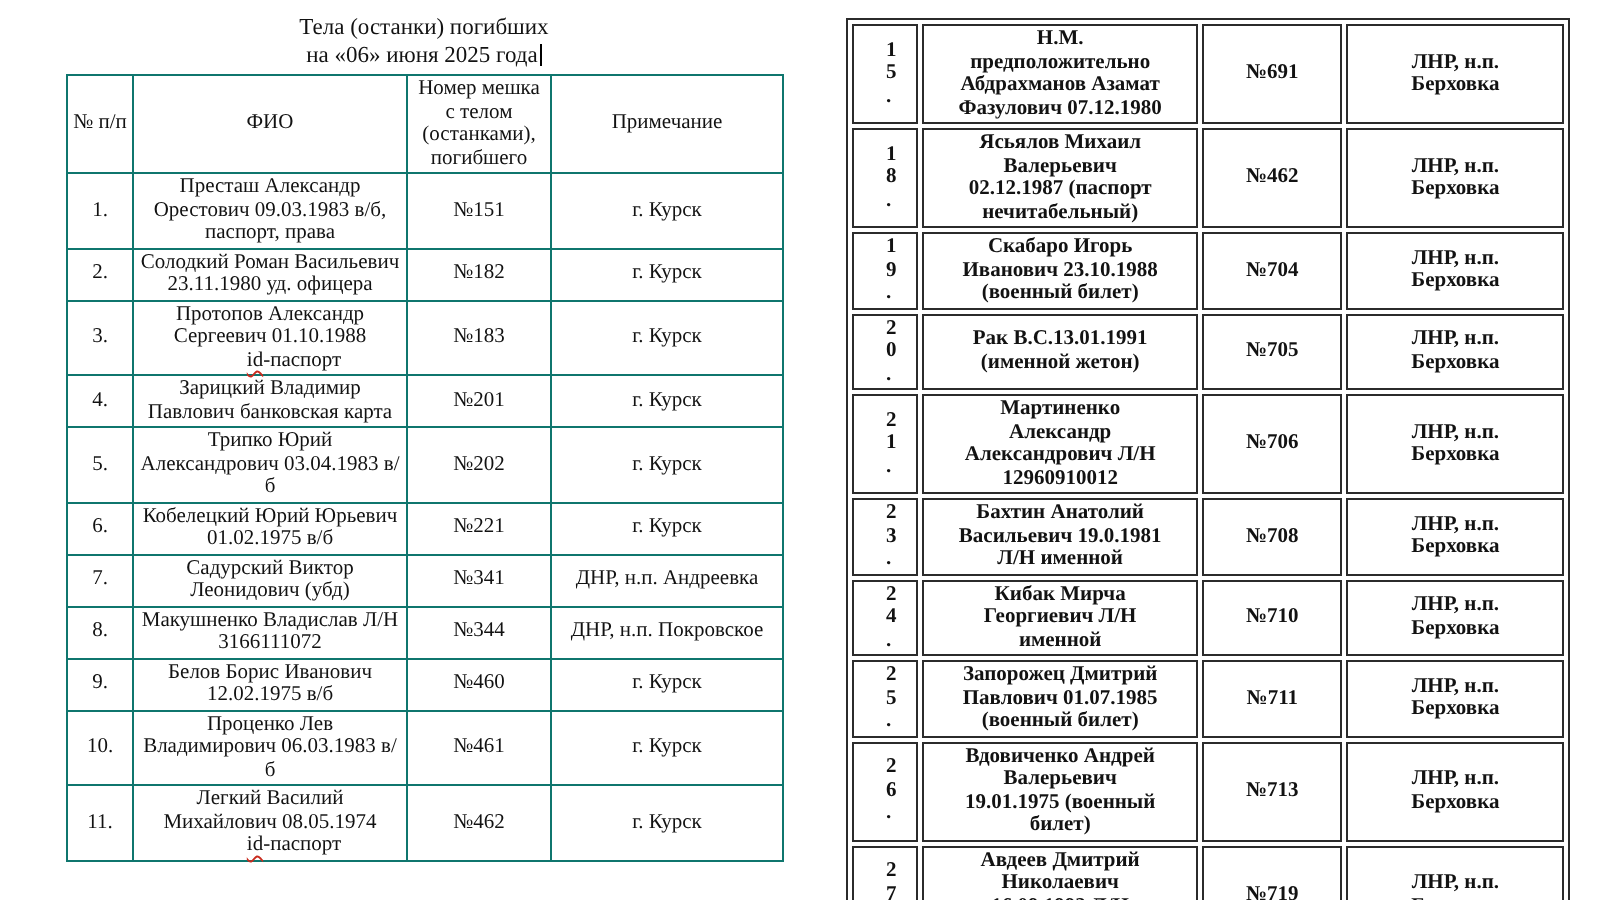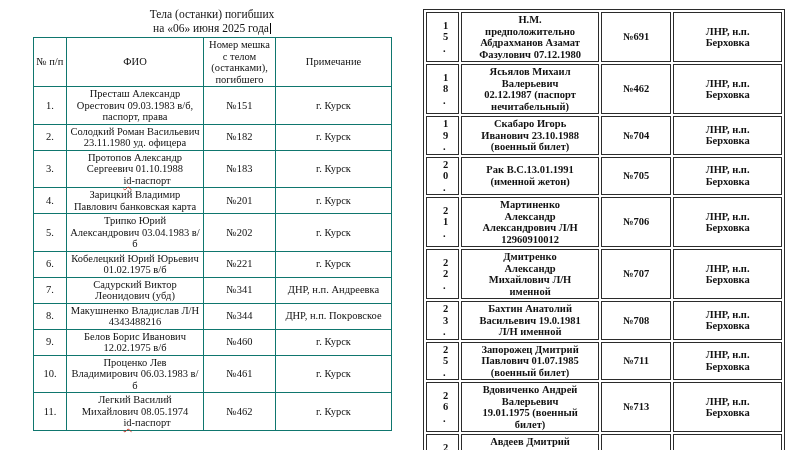--- a/index.html
+++ b/index.html
@@ -109,21 +109,21 @@
             <td>г. Курск</td>
           </tr>
           <tr>
             <td>7.</td>
             <td>Садурский Виктор Леонидович (убд)</td>
             <td>№341</td>
             <td>ДНР, н.п. Андреевка</td>
           </tr>
           <tr>
             <td>8.</td>
-            <td>Макушненко Владислав Л/Н 4343488216</td>
+            <td>Макушненко Владислав Л/Н 3166111072</td>
             <td>№344</td>
             <td>ДНР, н.п. Покровское</td>
           </tr>
           <tr>
             <td>9.</td>
             <td>Белов Борис Иванович 12.02.1975 в/б</td>
             <td>№460</td>
             <td>г. Курск</td>
           </tr>
           <tr>
@@ -175,32 +175,32 @@
             <td>№705</td>
             <td>ЛНР, н.п. Берховка</td>
           </tr>
           <tr>
             <td>21.</td>
             <td>Мартиненко Александр Александрович Л/Н 12960910012</td>
             <td>№706</td>
             <td>ЛНР, н.п. Берховка</td>
           </tr>
           <tr>
-            <td>22.</td>
-            <td>Дмитренко Александр Михайлович Л/Н именной</td>
-            <td>№707</td>
-            <td>ЛНР, н.п. Берховка</td>
-          </tr>
-          <tr>
             <td>23.</td>
             <td>Бахтин Анатолий Васильевич 19.0.1981 Л/Н именной</td>
             <td>№708</td>
             <td>ЛНР, н.п. Берховка</td>
           </tr>
           <tr>
+            <td>24.</td>
+            <td>Кибак Мирча Георгиевич Л/Н именной</td>
+            <td>№710</td>
+            <td>ЛНР, н.п. Берховка</td>
+          </tr>
+          <tr>
             <td>25.</td>
             <td>Запорожец Дмитрий Павлович 01.07.1985 (военный билет)</td>
             <td>№711</td>
             <td>ЛНР, н.п. Берховка</td>
           </tr>
           <tr>
             <td>26.</td>
             <td>Вдовиченко Андрей Валерьевич 19.01.1975 (военный билет)</td>
             <td>№713</td>
             <td>ЛНР, н.п. Берховка</td>

